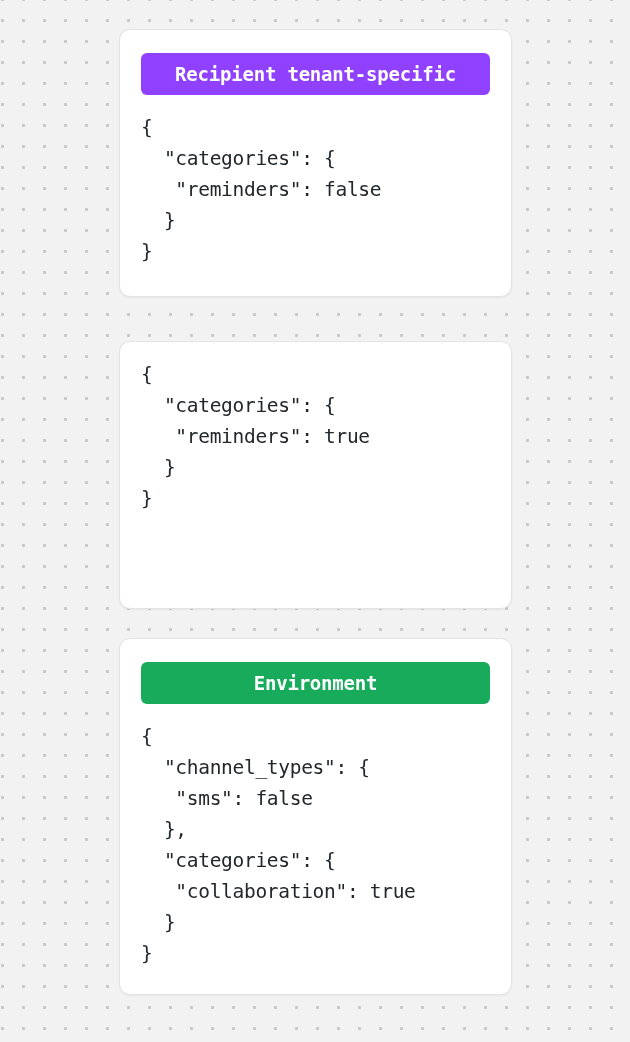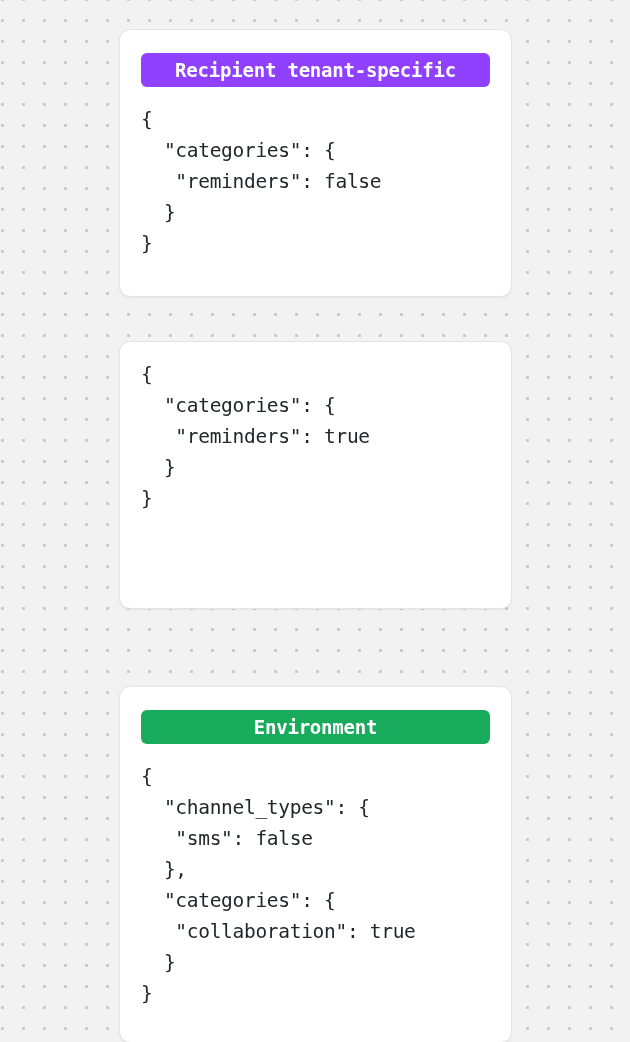--- a/index.html
+++ b/index.html
@@ -31,21 +31,21 @@
     width: 393px;
     background: #ffffff;
     border: 1px solid #e3e3e3;
     border-radius: 11px;
     box-sizing: border-box;
     box-shadow: 0 1px 2px rgba(0,0,0,0.05);
   }
 
   .card-header {
     margin: 23px 21px 0 21px;
-    height: 34px;
+    height: 42px;
     border-radius: 6px;
     display: flex;
     align-items: center;
     justify-content: center;
   }
 
   .card-header-label {
     color: #ffffff;
     font-family: "DejaVu Sans Mono", "Liberation Mono", monospace;
     font-size: 19px;
@@ -66,21 +66,21 @@
     font-size: 19.5px;
     line-height: 31px;
     color: #22272c;
     white-space: pre;
     letter-spacing: -0.3px;
   }
 
   
   #card-recipient { top: 29px;  height: 268px; }
   #card-tenant    { top: 341px; height: 268px; }
-  #card-env       { top: 686px; height: 357px; }
+  #card-env       { top: 638px; height: 357px; }
 </style>
 </head>
 <body>
 
 <div id="board">
 
   <div class="card" id="card-recipient">
     <div class="card-header" style="background-color: rgb(144, 64, 255);">
       <span class="card-header-label" style="color: rgb(255, 255, 255);">Recipient tenant-specific</span>
     </div>

